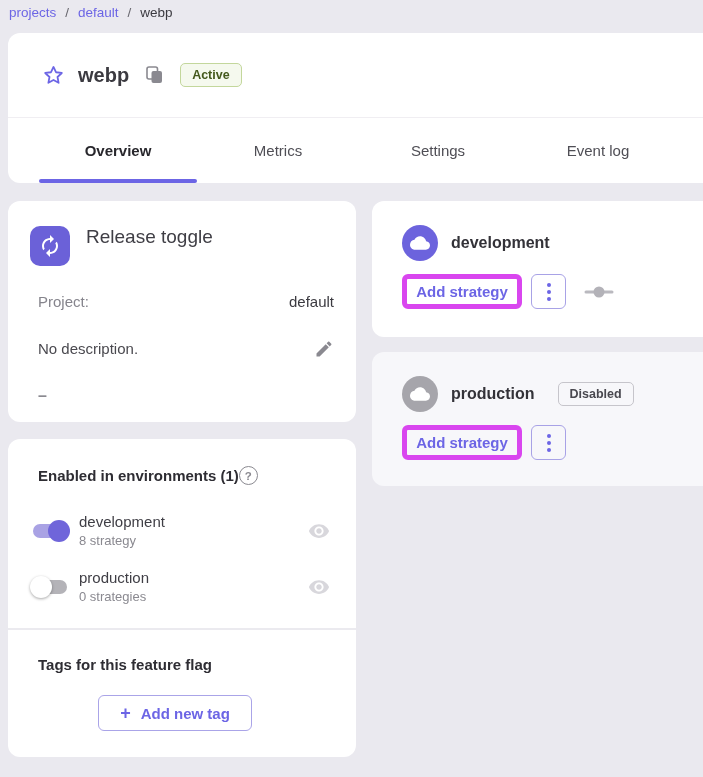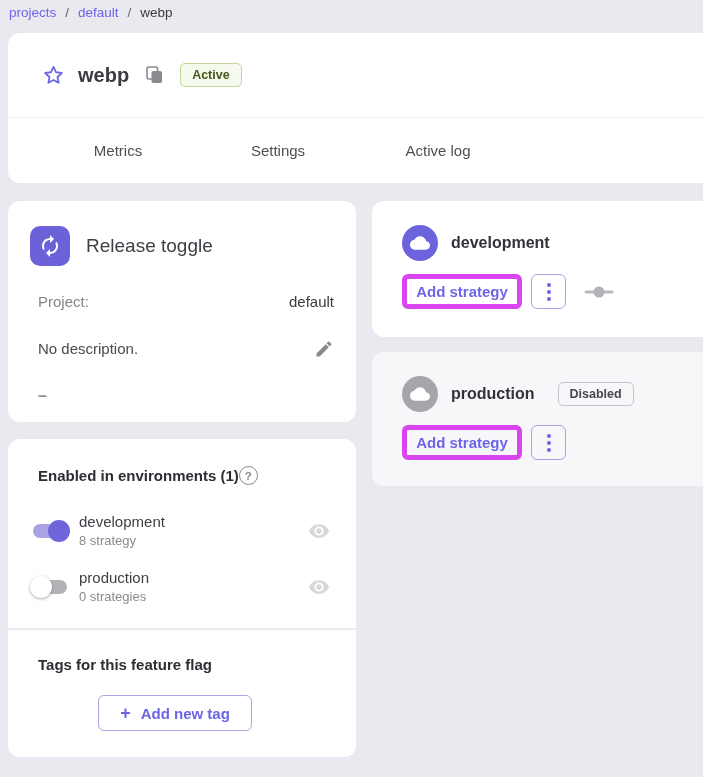--- a/index.html
+++ b/index.html
@@ -51,21 +51,21 @@
   .main {
     display:grid; grid-template-columns:348px 1fr; gap:17px 16px;
     margin:18px -24px 0 8px; align-items:start;
   }
   .left-col { display:flex; flex-direction:column; gap:17px; }
   .right-col { display:flex; flex-direction:column; gap:15px; }
   .card { background:#fff; border-radius:12px; }
 
   
   .overview-card { height:221px; padding:25px 22px 0 22px; }
-  .type-row { display:flex; align-items:center; gap:16px; margin-bottom:25px; }
+  .type-row { display:flex; align-items:flex-start; gap:16px; margin-bottom:25px; }
   .type-icon {
     width:40px; height:40px; border-radius:10px; background:#6b61d8;
     display:flex; align-items:center; justify-content:center; flex-shrink:0;
   }
   .type-label { font-size:19px; color:#3f3e45; }
   .meta-row {
     display:flex; justify-content:space-between; align-items:center;
     font-size:15px; min-height:21px; margin:0 0 26px 8px;
   }
   .meta-label { color:#85848c; }
@@ -161,28 +161,32 @@
     <h1 class="flag-title">webp</h1>
     <button class="copy-btn">
       <svg width="17" height="18" viewBox="0 0 17 18">
         <rect x="1" y="1" width="10.5" height="12" rx="2" fill="none" stroke="#8a8990" stroke-width="1.6"></rect>
         <rect x="5.5" y="5" width="10.5" height="12" rx="2" fill="#8a8990"></rect>
       </svg>
     </button>
     <span class="status-badge">Active</span>
   </div>
   <div class="tabs">
+    <div class="tab active">
+      <span>Overview</span>
+        <span class="tab-underline"></span>
+    </div>
     <div class="tab">
         <span>Metrics</span>
       </div>
     <div class="tab">
         <span>Settings</span>
       </div>
     <div class="tab">
-        <span>Active log</span>
+        <span>Event log</span>
       </div>
   </div>
 </header>
 
 <main class="main">
 
   <div class="left-col">
 
     <section class="card overview-card">
       <div class="type-row">

